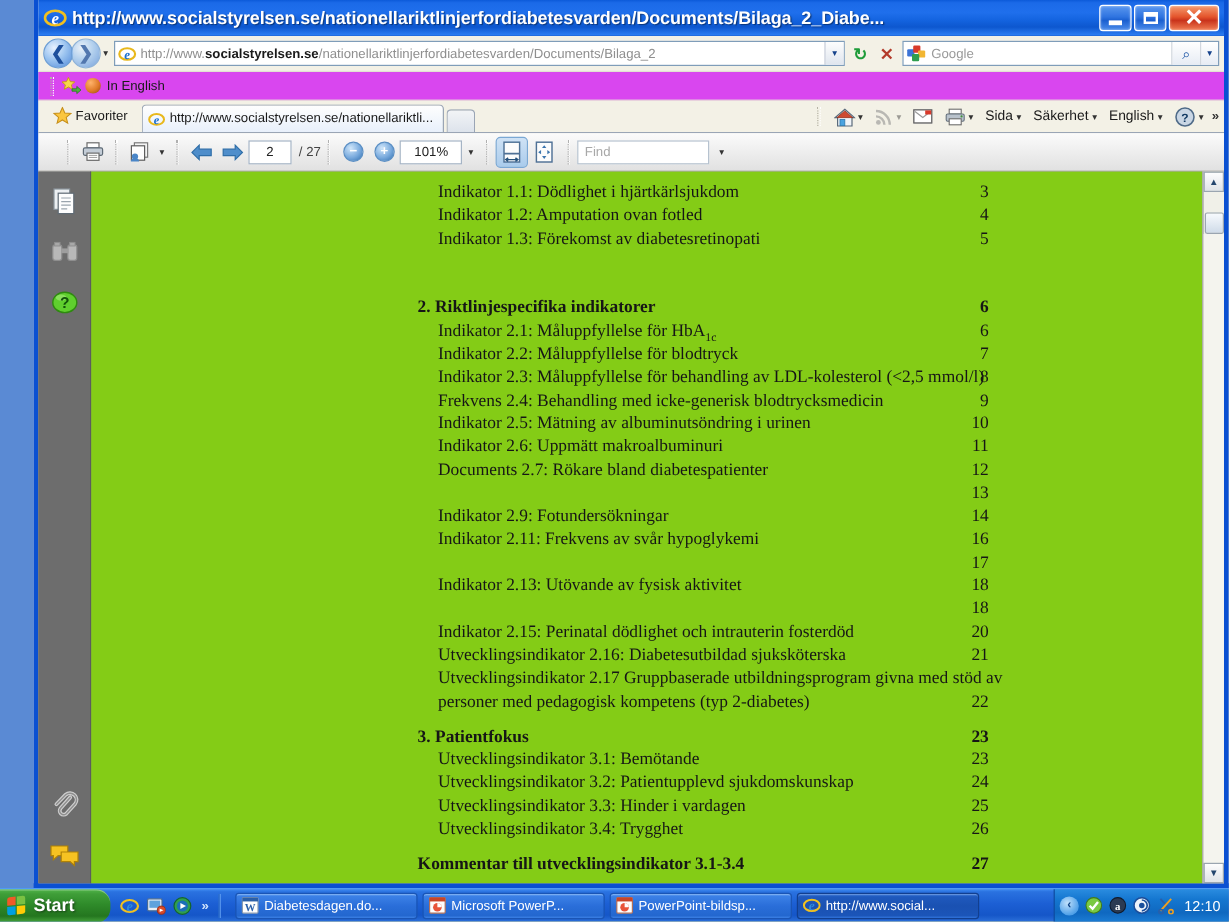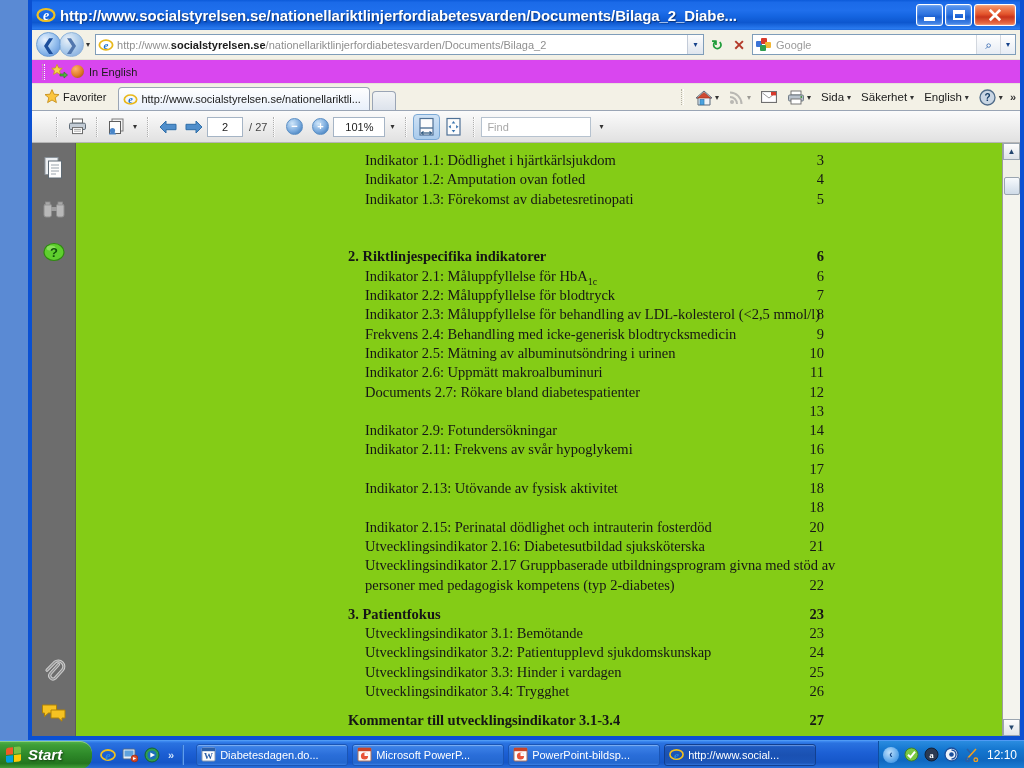--- a/index.html
+++ b/index.html
@@ -319,21 +319,21 @@
     display: flex; align-items: center; padding-left: 6px;
     flex: 0 0 auto;
     box-shadow: inset 0 1px 0 rgba(255,255,255,.35);
   }
   .win-flag {
     width: 17px; height: 16px; position: relative; margin-right: 5px; flex: 0 0 auto;
     transform: skewY(-6deg);
   }
   .win-flag i { position: absolute; width: 7px; height: 7px; display: block; }
   .start-text {
-    color: #fff; font-size: 15px; font-style: italic; font-weight: bold;
+    color: #fff; font-size: 15px; font-weight: bold;
     text-shadow: 1px 1px 2px rgba(0,0,0,.5);
   }
   .quicklaunch {
     display: flex; align-items: center; height: 28px; padding: 0 4px 0 8px;
     flex: 0 0 auto; gap: 6px;
   }
   .ql-sep { width: 1px; height: 20px; border-left: 1px solid #2d6ec9; border-right: 1px solid #5f9df0; margin: 0 2px;}
   .tasks { display: flex; align-items: center; gap: 4px; padding-left: 6px; flex: 1 1 auto; min-width: 0;}
   .task-btn {
     height: 22px; width: 152px;

